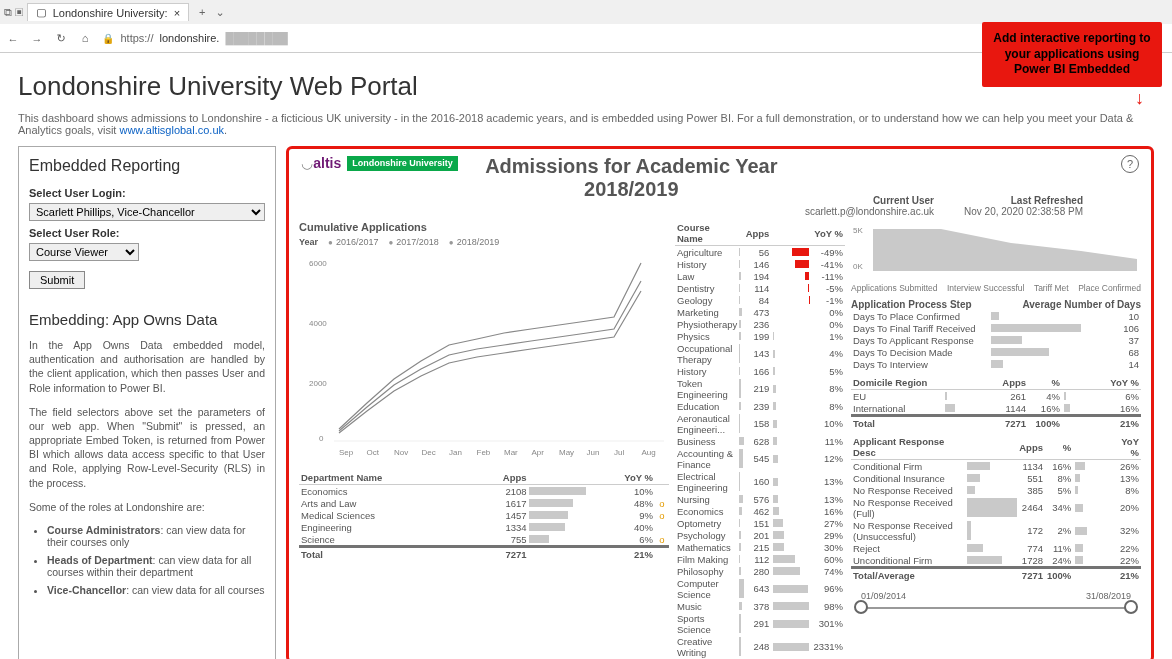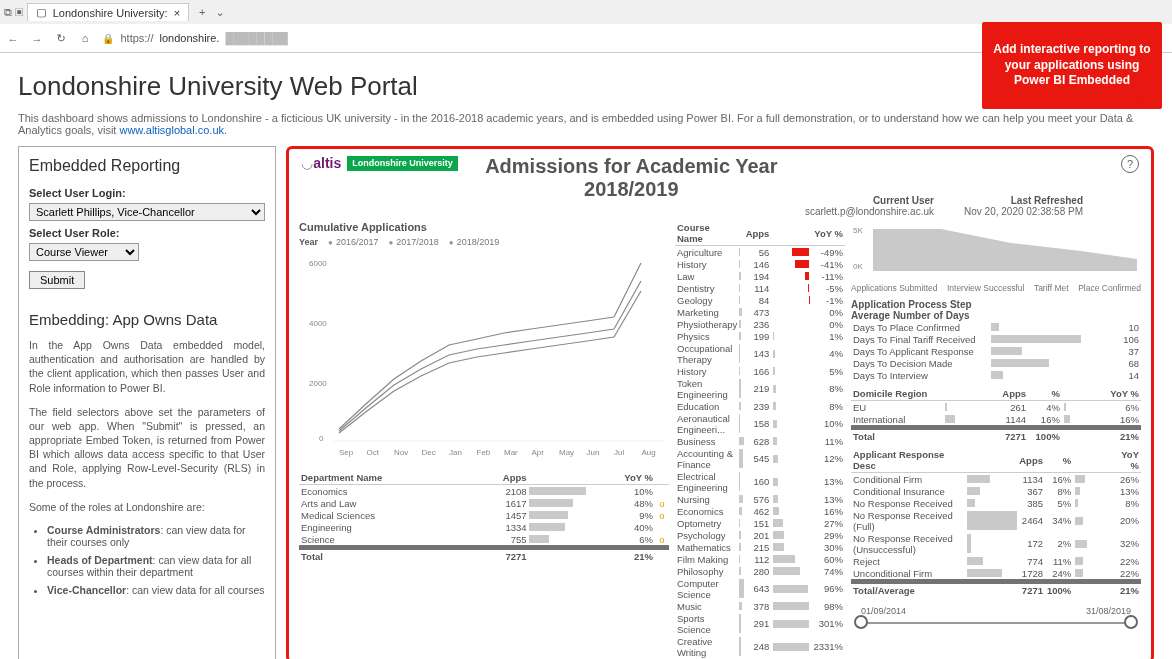--- a/index.html
+++ b/index.html
@@ -6,21 +6,21 @@
 body { font-family: "Segoe UI", Arial, sans-serif; font-size: 11px; color: #333; background: #fff; width: 1172px; }
 
 .browser-chrome { border-bottom: 1px solid #ccc; }
 .tab-bar { display: flex; align-items: center; height: 24px; background: #f0f0f0; padding: 0 4px; gap:4px;}
 .tab-bar .tab { background:#fff; border:1px solid #ccc; border-bottom:none; padding:2px 8px; display:flex; align-items:center; gap:6px; font-size:11px;}
 .addr-bar { display:flex; align-items:center; height:28px; padding:0 6px; gap:10px; background:#fff;}
 .addr-bar .icon { width:14px; text-align:center; color:#555; cursor:pointer;}
 .url-box { display:flex; align-items:center; gap:6px; font-size:11px; color:#666; flex:1;}
 .url-box .lock { font-size:10px;}
 
-.callout { position:absolute; top:22px; right:10px; width:180px; background:#e8170f; color:#ffffff; font-size:12px; text-align:center; padding:20px 6px; border-radius:2px; font-weight:600; line-height:1.3;}
+.callout { position:absolute; top:22px; right:10px; width:180px; background:#e8170f; color:#000000; font-size:12px; text-align:center; padding:9px 6px; border-radius:2px; font-weight:600; line-height:1.3;}
 .callout-arrow { position:absolute; top:88px; right:28px; color:#e8170f; font-size:18px; font-weight:bold;}
 
 .page { padding: 10px 18px; position:relative;}
 h1.portal-title { font-size:26px; font-weight:300; color:#333; margin:8px 0 10px;}
 .intro { font-size:11px; color:#666; margin-bottom:10px;}
 .intro a { color:#0b61c4; text-decoration:none;}
 .layout { display:flex; gap:10px;}
 
 .left-panel { width:258px; border:1px solid #aaa; padding:10px 10px; font-size:11px;}
 .left-panel h2 { font-size:16px; font-weight:400; margin-bottom:12px;}
@@ -53,21 +53,21 @@
 .legend-row span::before{content:"●"; color:#999; margin-right:3px; font-size:8px;}
 svg.chart { width:100%; }
 .axis text { font-size:8px; fill:#888;}
 .gridline { stroke:#ddd; stroke-width:0.5;}
 .series { fill:none; stroke:#888; stroke-width:1.2;}
 
 table.mini { width:100%; border-collapse:collapse; font-size:9.5px; color:#555;}
 table.mini th { text-align:left; font-weight:bold; padding:1px 2px; border-bottom:1px solid #ccc;}
 table.mini th.r, table.mini td.r { text-align:right;}
 table.mini td { padding:0.5px 2px;}
-table.mini tr.total td { font-weight:bold; border-top:5px solid #737373;}
+table.mini tr.total td { font-weight:bold; border-top:3px solid #737373;}
 .bar-cell { position:relative; width:50px;}
 .bar-cell .bar { position:absolute; left:0; top:2px; bottom:2px; background:#c9c9c9;}
 .yoybar { position:relative; width:36px; height:10px;}
 .yoybar .pos { position:absolute; left:0; top:1px; bottom:1px; background:#c9c9c9;}
 .yoybar .neg { position:absolute; right:0; top:1px; bottom:1px; background:#e8170f;}
 
 .rcol { display:flex; flex-direction:column; gap:6px;}
 .funnel-labels { display:flex; justify-content:space-between; font-size:8.5px; color:#777;}
 
 .slider-block { padding:4px 10px 0 10px;}
@@ -636,21 +636,21 @@
             </svg>
             <div class="funnel-labels">
               <span>Applications Submitted</span>
                 <span>Interview Successful</span>
                 <span>Tariff Met</span>
                 <span>Place Confirmed</span>
             </div>
           </div>
 
           <div class="card">
-            <div style="display:flex;justify-content:space-between;font-weight:bold;font-size:10px;flex-direction:column;">
+            <div style="display:flex;justify-content:space-between;font-weight:bold;font-size:10px;">
               <span>Application Process Step</span>
                 <span>Average Number of Days</span>
             </div>
             <table class="mini" id="process-body">
                 <tbody>
                   <tr>
                     <td style="width:140px">Days To Place Confirmed</td>
                     <td class="bar-cell" style="width:90px">
                       <div class="bar" style="width:9.433962264150944%"></div>
                     </td>
@@ -774,21 +774,21 @@
                         <div class="pos" style="width:26%"></div>
                       </div>
                     </td>
                     <td class="r">26%</td>
                   </tr>
                   <tr>
                     <td>Conditional Insurance</td>
                     <td class="bar-cell">
                       <div class="bar" style="width:24.91883116883117%"></div>
                     </td>
-                    <td class="r">367</td>
+                    <td class="r">551</td>
                     <td class="r">8%</td>
                     <td>
                       <div class="yoybar">
                         <div class="pos" style="width:13%"></div>
                       </div>
                     </td>
                     <td class="r">13%</td>
                   </tr>
                   <tr>
                     <td>No Response Received</td>

